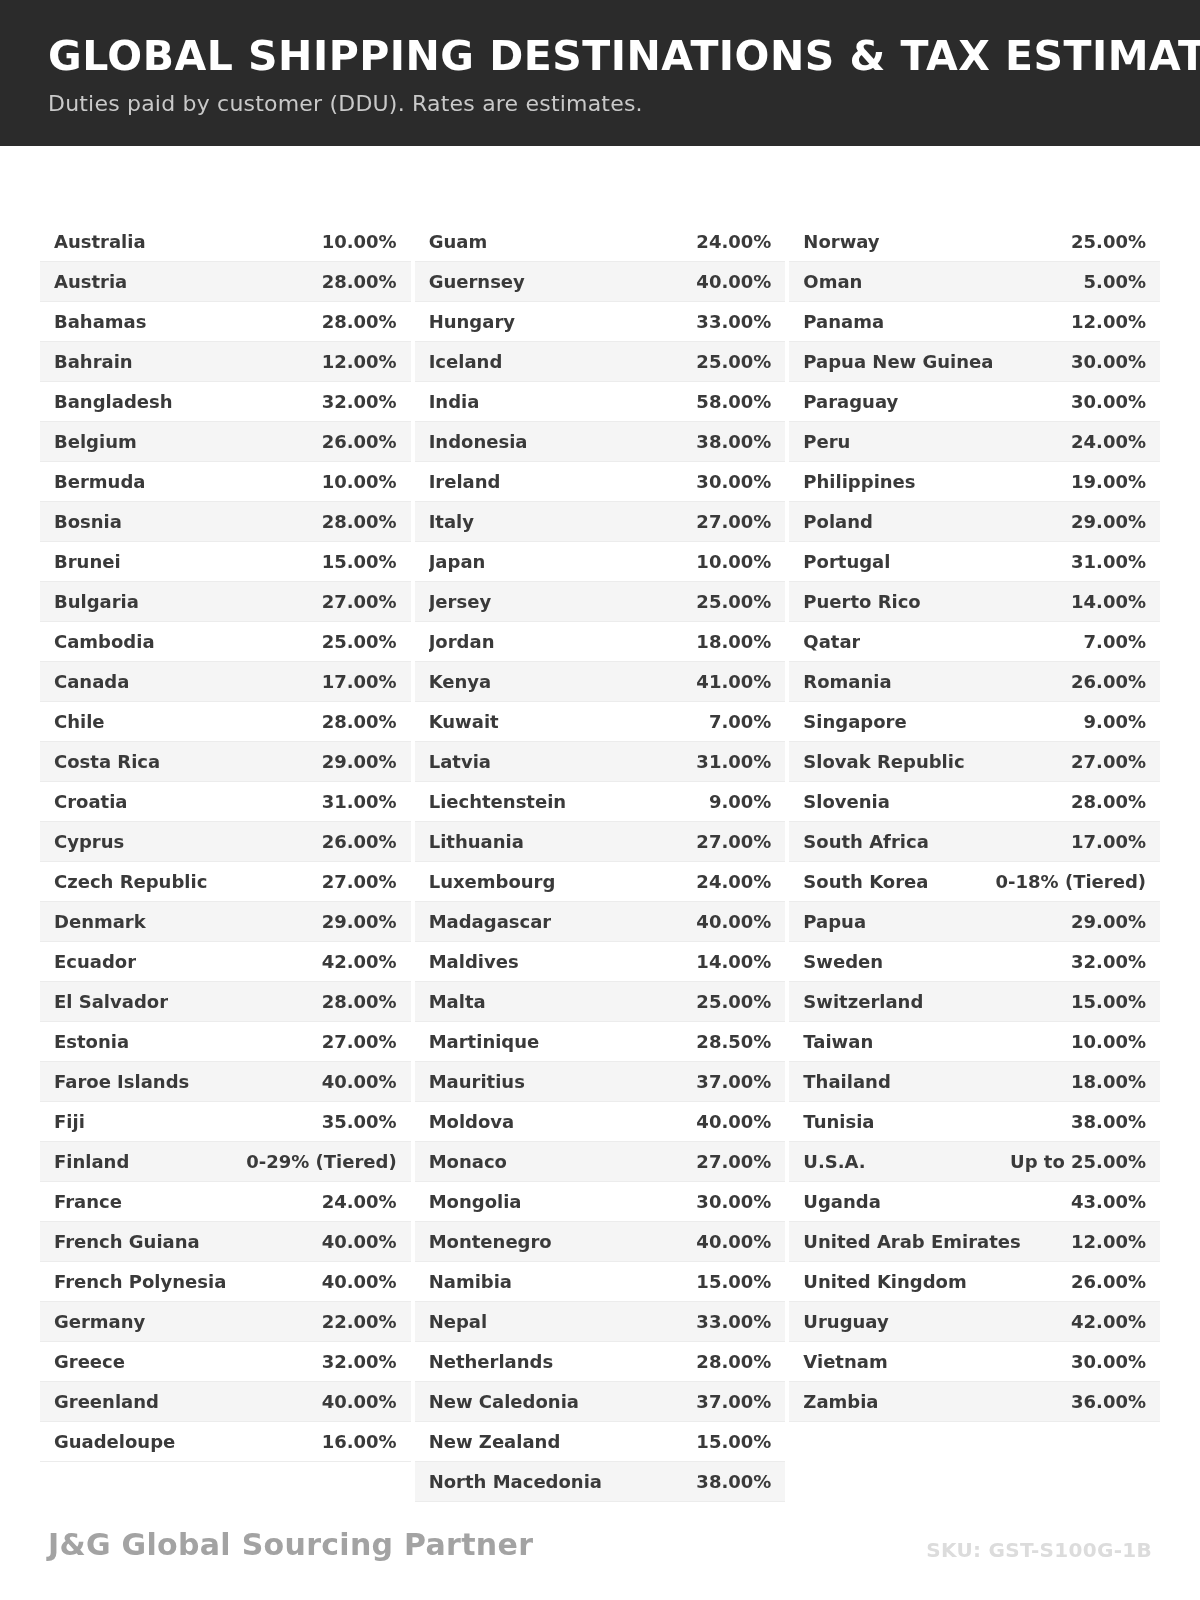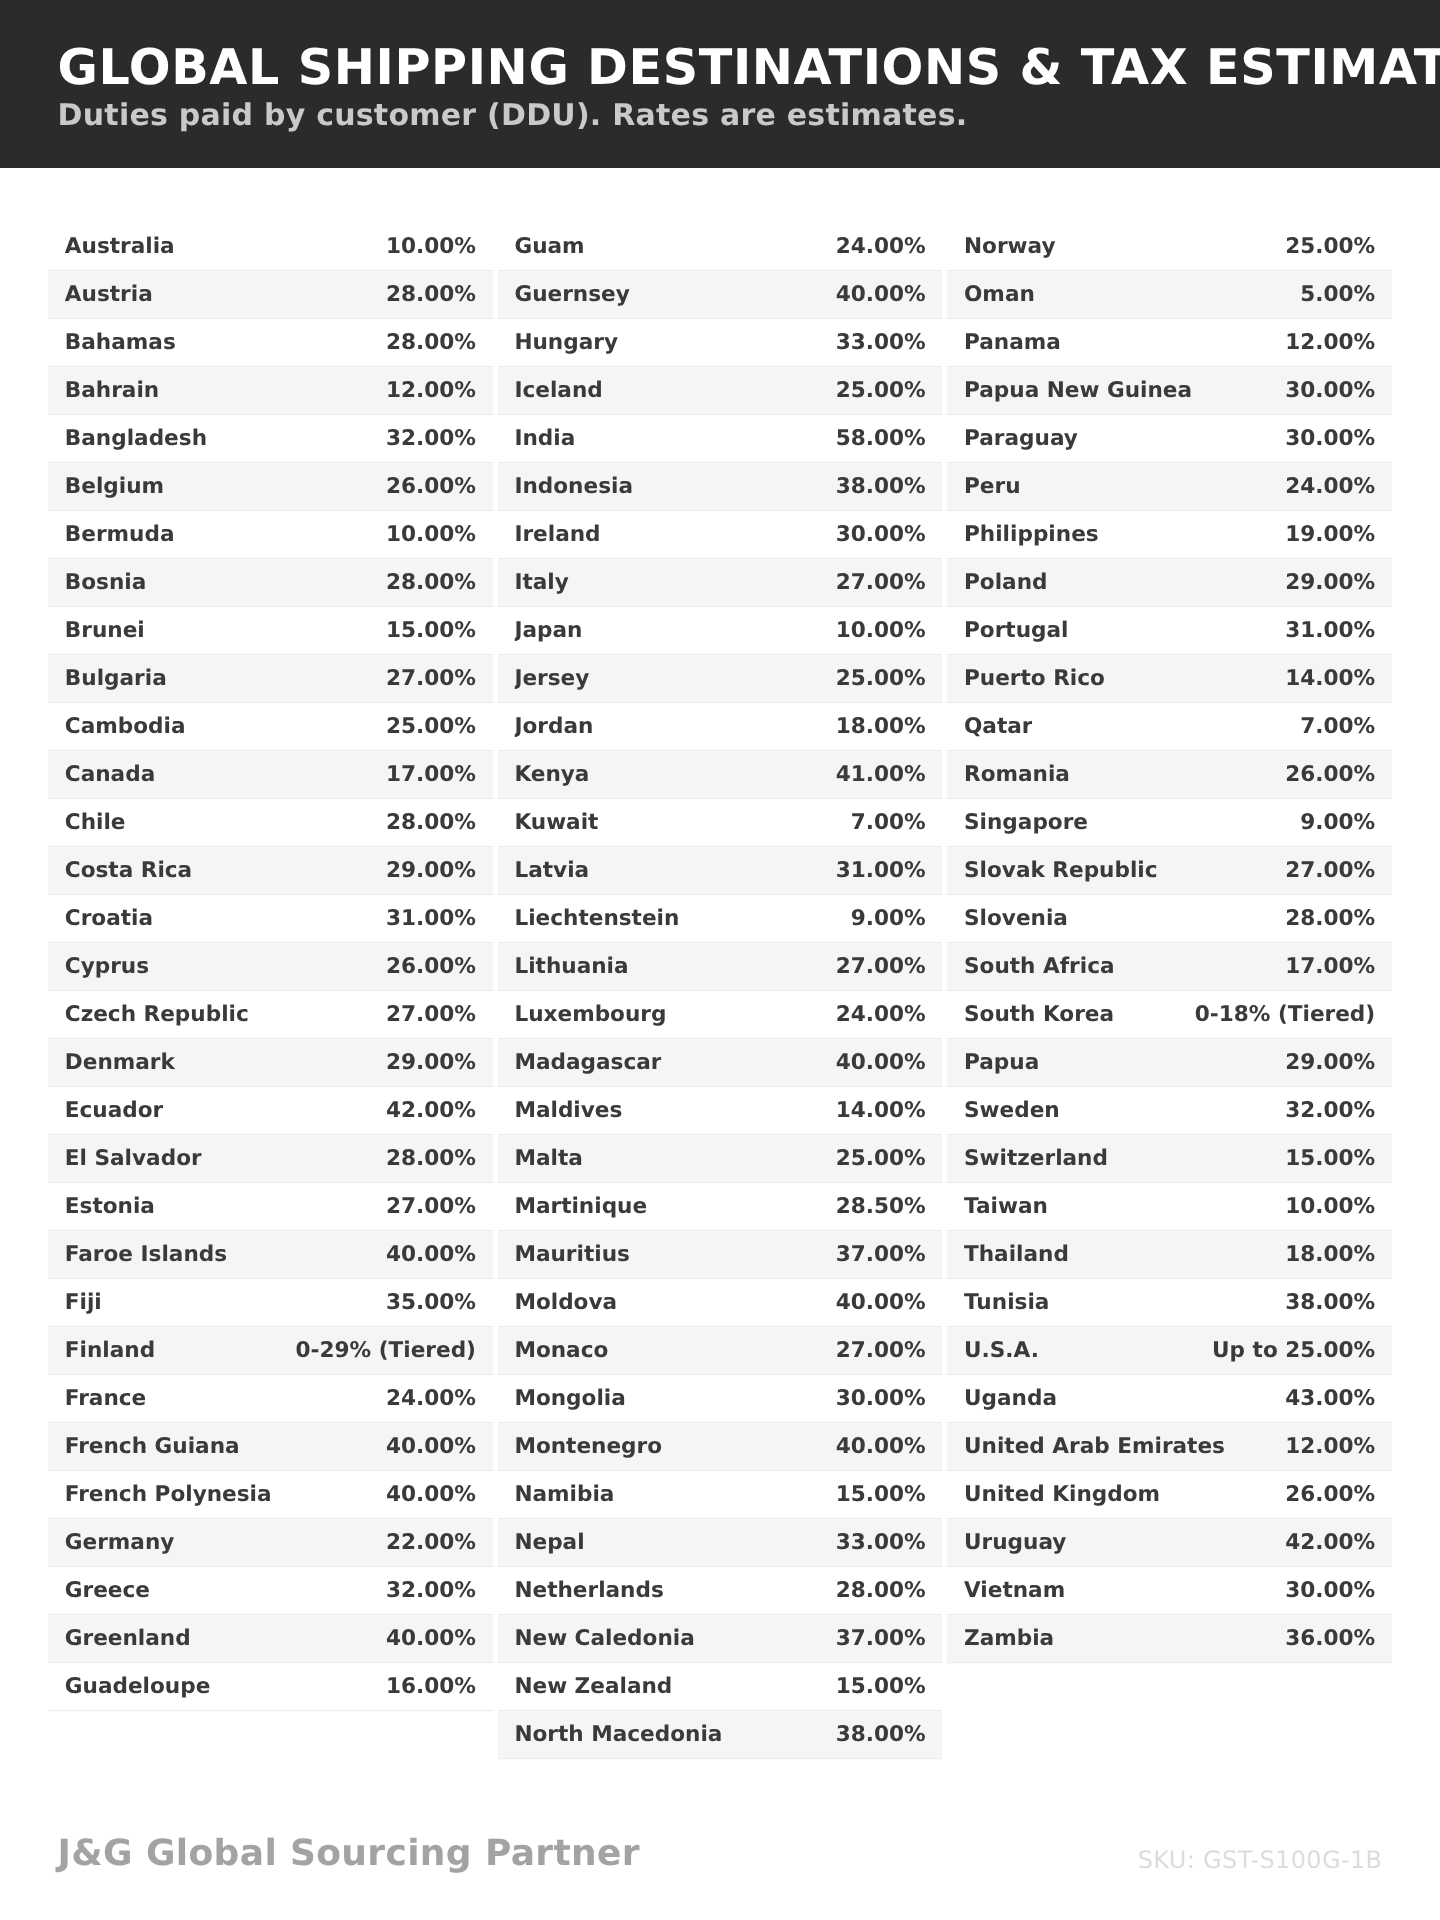--- a/index.html
+++ b/index.html
@@ -25,31 +25,32 @@
   .header h1 {
     margin: 0;
     font-size: 41px;
     font-weight: bold;
     letter-spacing: 0.5px;
     line-height: 1.1;
     color: #ffffff;
     white-space: nowrap;
   }
   .header p {
-    margin: 2px 0 0 0;
-    font-size: 25px;
-    font-weight: bold;
+    margin: 12px 0 0 0;
+    font-size: 22px;
+    font-weight: normal;
     color: #c9c9c9;
     letter-spacing: 0.2px;
   }
   .table-area {
     display: flex;
     gap: 4px;
-    padding: 46px 40px 0 40px;
+    padding: 30px 40px 0 40px;
     align-items: flex-start;
+    margin-top: 46px;
   }
   .col {
     flex: 1 1 0;
     min-width: 0;
   }
   .row {
     display: flex;
     justify-content: space-between;
     align-items: center;
     padding: 8px 14px;
@@ -88,21 +89,21 @@
     padding: 0 48px;
   }
   .brand {
     font-size: 30px;
     font-weight: bold;
     color: #a3a3a3;
     letter-spacing: 0.3px;
   }
   .sku {
     font-size: 20px;
-    font-weight: normal;
+    font-weight: bold;
     color: #dcdcdc;
     letter-spacing: 0.3px;
   }
 </style>
 </head>
 <body>
 
 <div class="page">
 
   <div class="header">

